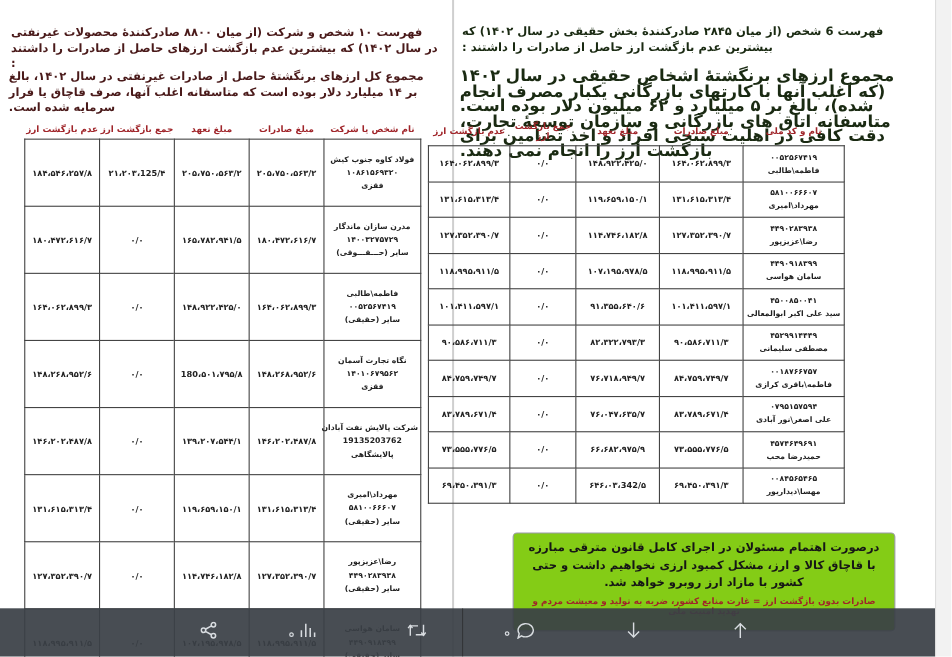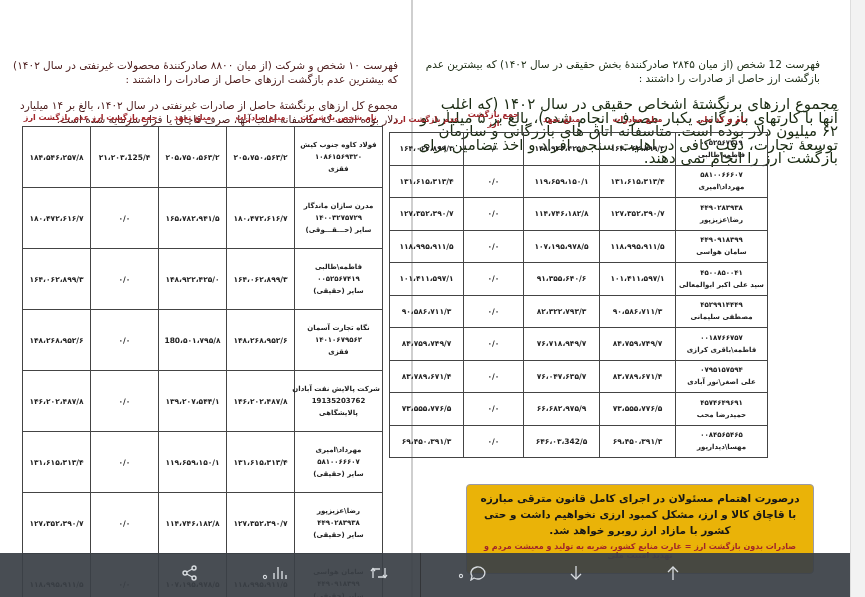--- a/index.html
+++ b/index.html
@@ -5,38 +5,38 @@
   * { box-sizing: border-box; margin: 0; padding: 0; }
   html, body { width: 865px; height: 597px; overflow: hidden; background: #ffffff; }
   body { position: relative; font-family: "DejaVu Sans", sans-serif; }
 
   .page { position: absolute; top: 0; height: 597px; background: #ffffff; direction: rtl; }
   .page-left { left: 0; width: 412px; border-left: none; }
   .page-right { left: 413px; width: 437px; }
   .gutter { position: absolute; left: 411px; top: 0; width: 2px; height: 597px; background: #cfcfcf; }
   .right-edge { position: absolute; left: 850px; top: 0; width: 15px; height: 597px; background: #f2f2f2; border-left: 1px solid #dddddd; }
 
-  .title { position: absolute; font-weight: normal; font-size: 10.5px; line-height: 14px; text-align: right; margin-top: 35px; }
+  .title { position: absolute; font-weight: bold; font-size: 10.5px; line-height: 14px; text-align: left; }
   .left-title { right: 14px; top: 23px; width: 388px; color: #4a1a1a; }
   .left-summary { right: 14px; top: 63px; width: 390px; color: #4a1a1a; }
   .right-title { right: 30px; top: 22px; width: 400px; color: #1a2a12; }
   .right-summary { right: 12px; top: 63px; width: 420px; color: #1a2a12; font-size: 15px; line-height: 13.5px; }
 
   table { position: absolute; border-collapse: collapse; direction: rtl; table-layout: fixed; }
   th { color: #a0252a; font-size: 8px; font-weight: bold; padding-bottom: 4px; text-align: center; }
   td { border: 1px solid #444; text-align: center; font-size: 7.5px; color: #222; font-weight: bold; vertical-align: middle; }
   td.name { font-size: 7px; line-height: 12px; padding: 2px 2px; }
   td.name div { white-space: nowrap; }
 
   .left-table { right: 29px; top: 113px; width: 360px; }
   .left-table td { height: 61px; margin-left: 44px; }
   .right-table { right: 82px; top: 110px; width: 378px; }
   .right-table td { height: 32.5px; }
 
-  .callout { position: absolute; right: 36px; top: 484px; width: 348px; height: 90px; background: #eab308; border: 1px solid #9a9aa8; border-radius: 4px; direction: rtl; padding: 5px 8px; }
+  .callout { position: absolute; right: 36px; top: 484px; width: 348px; height: 90px; background: #84cc16; border: 1px solid #9a9aa8; border-radius: 4px; direction: rtl; padding: 5px 8px; }
   .callout .main { font-weight: bold; font-size: 10.5px; line-height: 16px; color: #161616; text-align: center; }
   .callout .tag { font-weight: bold; font-size: 8px; color: #a0252a; text-align: center; margin-top: 4px; }
 
   .bottom-bar { position: absolute; left: 0; top: 553px; width: 850px; height: 44px; background: rgba(58,63,70,0.93); }
   .bar-divider { position: absolute; left: 420px; top: 553px; width: 1px; height: 44px; background: rgba(30,30,30,0.5); }
   .bar-icon { position: absolute; top: 565px; color: #d8dce0; font-size: 16px; line-height: 18px; }
 </style>
 </head>
 <body>
 
@@ -149,21 +149,21 @@
           <td>۰/۰</td>
           <td>۱۱۸،۹۹۵،۹۱۱/۵</td>
         </tr>
       </tbody>
   </table>
 </div>
 
 <div class="gutter"></div>
 
 <div class="page page-right">
-  <div class="title right-title">فهرست 12 شخص (از میان ۲۸۴۵ صادرکنندهٔ بخش حقیقی در سال ۱۴۰۲) که بیشترین عدم بازگشت ارز حاصل از صادرات را داشتند :</div>
+  <div class="title right-title">فهرست 6 شخص (از میان ۲۸۴۵ صادرکنندهٔ بخش حقیقی در سال ۱۴۰۲) که بیشترین عدم بازگشت ارز حاصل از صادرات را داشتند :</div>
   <div class="title right-summary">مجموع ارزهای برنگشتهٔ اشخاص حقیقی در سال ۱۴۰۲ (که اغلب آنها با کارتهای بازرگانی یکبار مصرف انجام شده)، بالغ بر ۵ میلیارد و ۶۲ میلیون دلار بوده است. متاسفانه اتاق های بازرگانی و سازمان توسعهٔ تجارت، دقت کافی در اهلیت سنجی افراد و اخذ تضامین برای بازگشت ارز را انجام نمی دهند.</div>
   <table class="right-table">
     <colgroup>
         <col style="width:92px">
         <col style="width:76px">
         <col style="width:76px">
         <col style="width:60px">
         <col style="width:74px">
       </colgroup>
     <thead>

